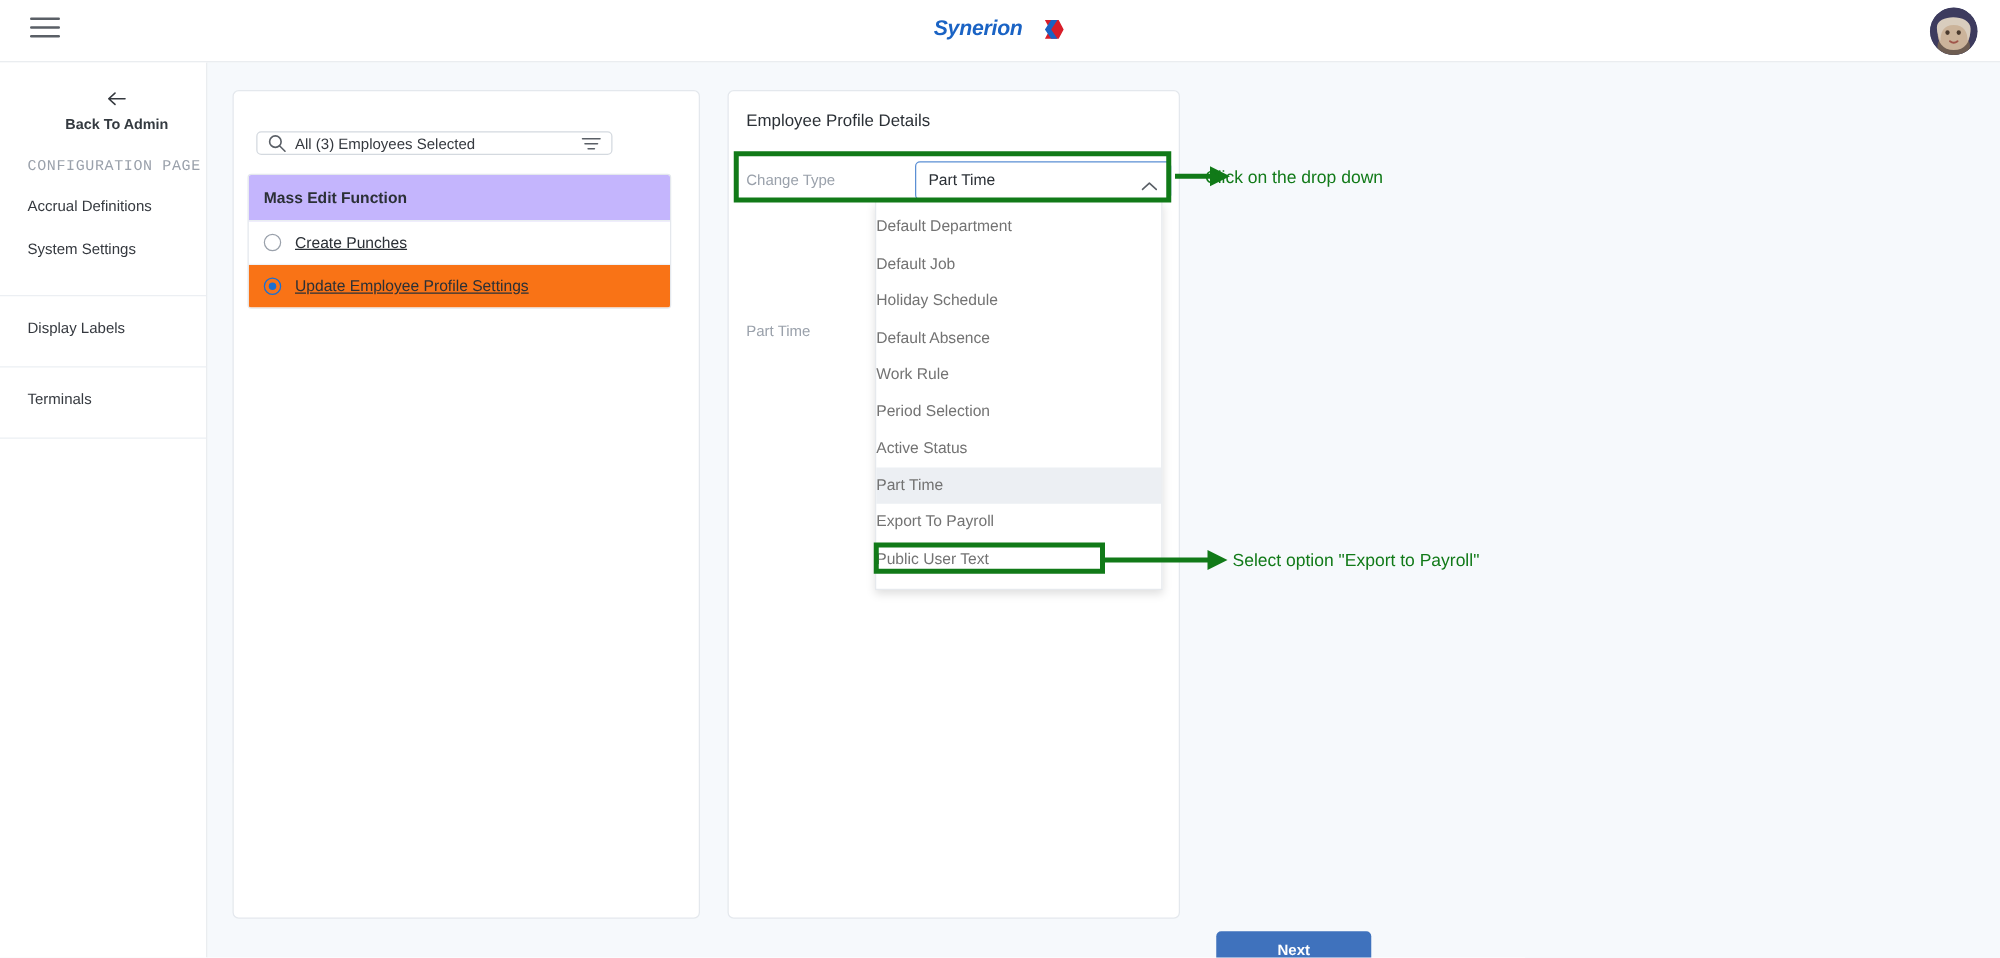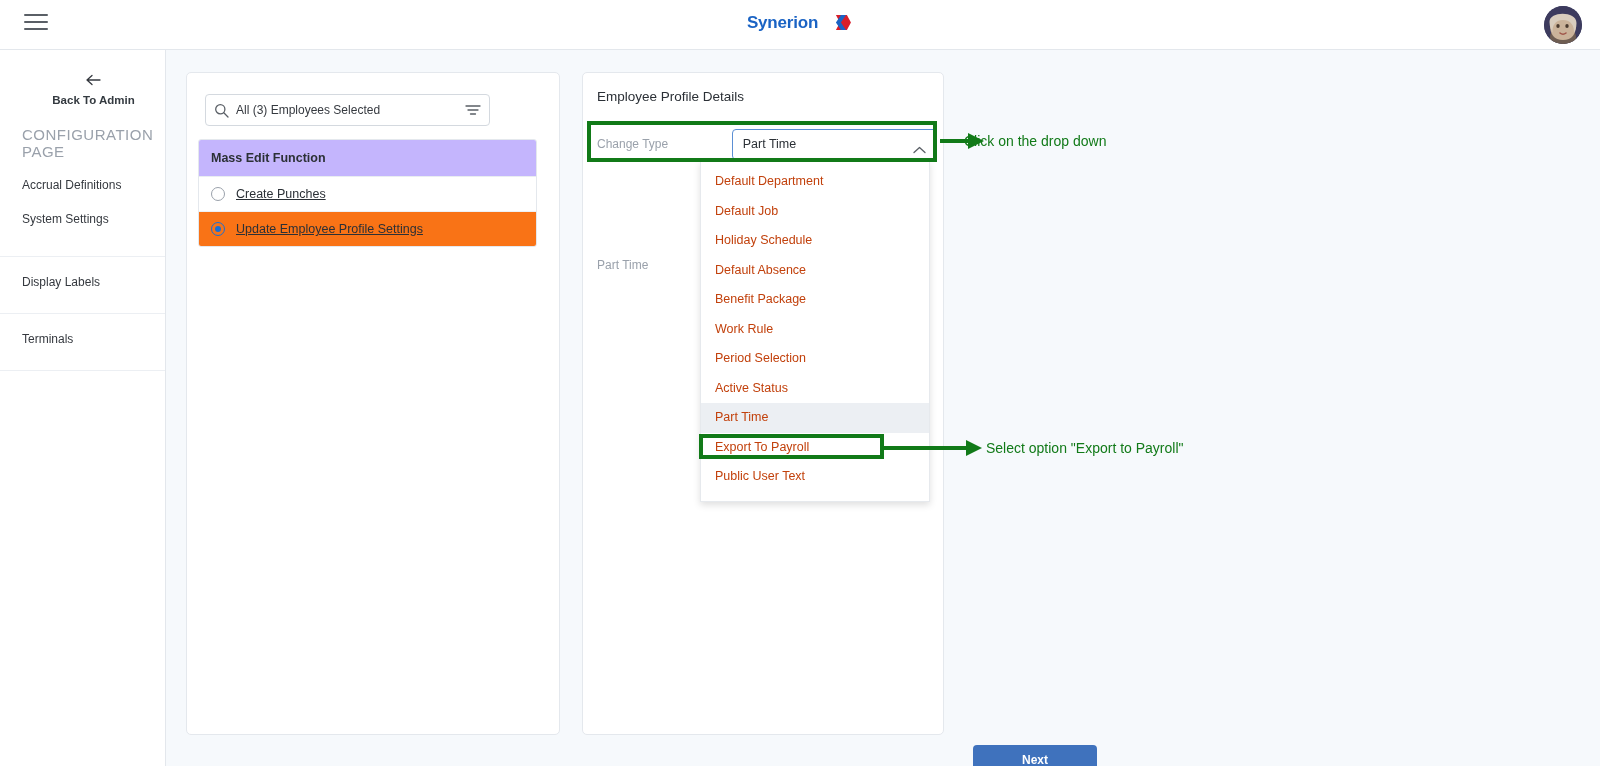--- a/index.html
+++ b/index.html
@@ -37,22 +37,23 @@
     background: #5a5f66;
     border-radius: 1px;
     margin-bottom: 5px;
   }
   .brand {
     position: absolute;
     left: 50%;
     top: 13px;
     transform: translateX(-50%);
     display: flex;
-    align-items: flex-start;
+    align-items: flex-end;
     gap: 16px;
+    font-style: italic;
   }
   .brand-text {
     font-size: 17px;
     font-weight: bold;
     color: #1a63c4;
     letter-spacing: -0.2px;
   }
   .brand-mark {
     width: 19px; height: 19px;
     position: relative;
@@ -90,24 +91,25 @@
     width: 16px; height: 12px;
     position: relative;
     flex: none;
   }
   .back-label {
     font-size: 11.5px;
     color: #343a40;
     font-weight: bold;
   }
   .section-caption {
-    font-size: 15px;
+    font-size: 12px;
     color: #9aa1ab;
     letter-spacing: 0.5px;
     padding: 20px 0 0 22px;
+    font-family: Liberation Mono, monospace;
   }
   .side-group {
     padding: 8px 0 14px 0;
     border-bottom: 1px solid #eceff3;
   }
   .side-group.first { border-bottom: 1px solid #eceff3; padding-bottom: 20px;}
   .side-item {
     font-size: 12px;
     color: #35393f;
     padding: 10px 0 10px 22px;
@@ -129,23 +131,23 @@
     left: 20px; top: 22px;
     width: 374px;
     height: 663px;
     background: #ffffff;
     border: 1px solid #e4e8ed;
     border-radius: 5px;
     box-sizing: border-box;
   }
   .search-box {
     position: absolute;
-    left: 18px; top: 21px;
+    left: 18px; top: 32px;
     width: 285px;
-    height: 32px;
+    height: 19px;
     border: 1px solid #d4d9df;
     border-radius: 4px;
     box-sizing: border-box;
     display: flex;
     align-items: center;
     padding: 0 8px;
     cursor: text;
     background: #fff;
   }
   .search-icon { width: 15px; height: 15px; flex: none; margin-right: 7px; }
@@ -288,23 +290,22 @@
     border: 1px solid #e6e9ed;
     border-top: none;
     box-shadow: 0 3px 7px rgba(0,0,0,0.13);
     box-sizing: border-box;
     padding: 6px 0 9px 0;
     z-index: 40;
   }
   .dd-item {
     height: 29.5px;
     line-height: 29.5px;
-    padding-left: 14px;
     font-size: 12.5px;
-    color: #c2410c;
+    color: #737373;
     cursor: pointer;
     white-space: nowrap;
   }
   .dd-item.active { background: #eceff3; }
 
   
   .anno-box {
     position: absolute;
     border: 4px solid #117a18;
     box-sizing: border-box;
@@ -440,21 +441,20 @@
     <button class="next-btn">Next</button>
   </div>
 
 </div>
 
 <div class="dropdown">
   <div class="dd-item">Default Department</div>
   <div class="dd-item">Default Job</div>
   <div class="dd-item">Holiday Schedule</div>
   <div class="dd-item">Default Absence</div>
-  <div class="dd-item">Benefit Package</div>
   <div class="dd-item">Work Rule</div>
   <div class="dd-item">Period Selection</div>
   <div class="dd-item">Active Status</div>
   <div class="dd-item active">Part Time</div>
   <div class="dd-item">Export To Payroll</div>
   <div class="dd-item">Public User Text</div>
 </div>
 
 <div class="anno-box" id="anno-box-changetype"></div>
 <div class="anno-box" id="anno-box-export"></div>

